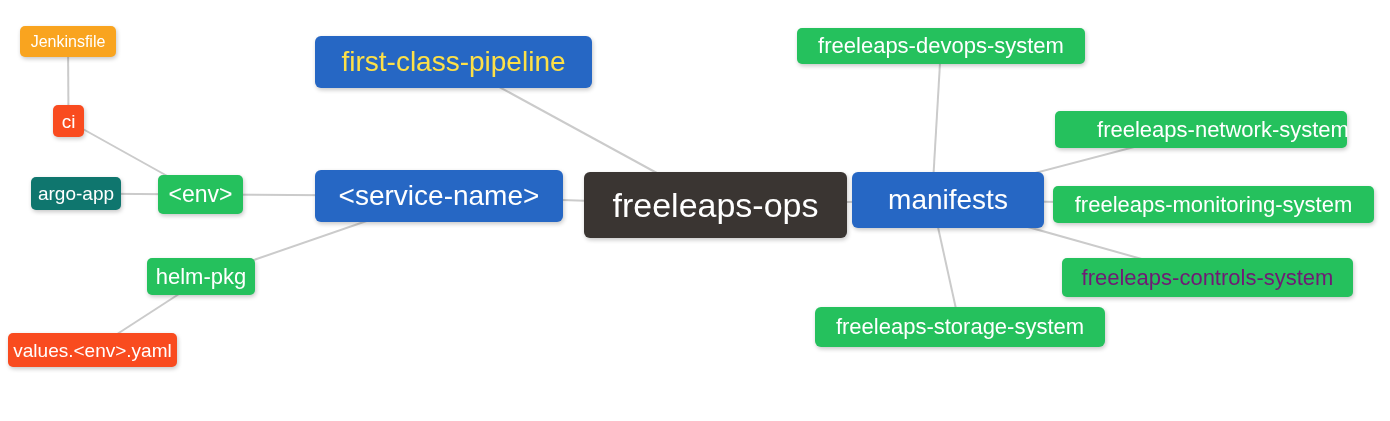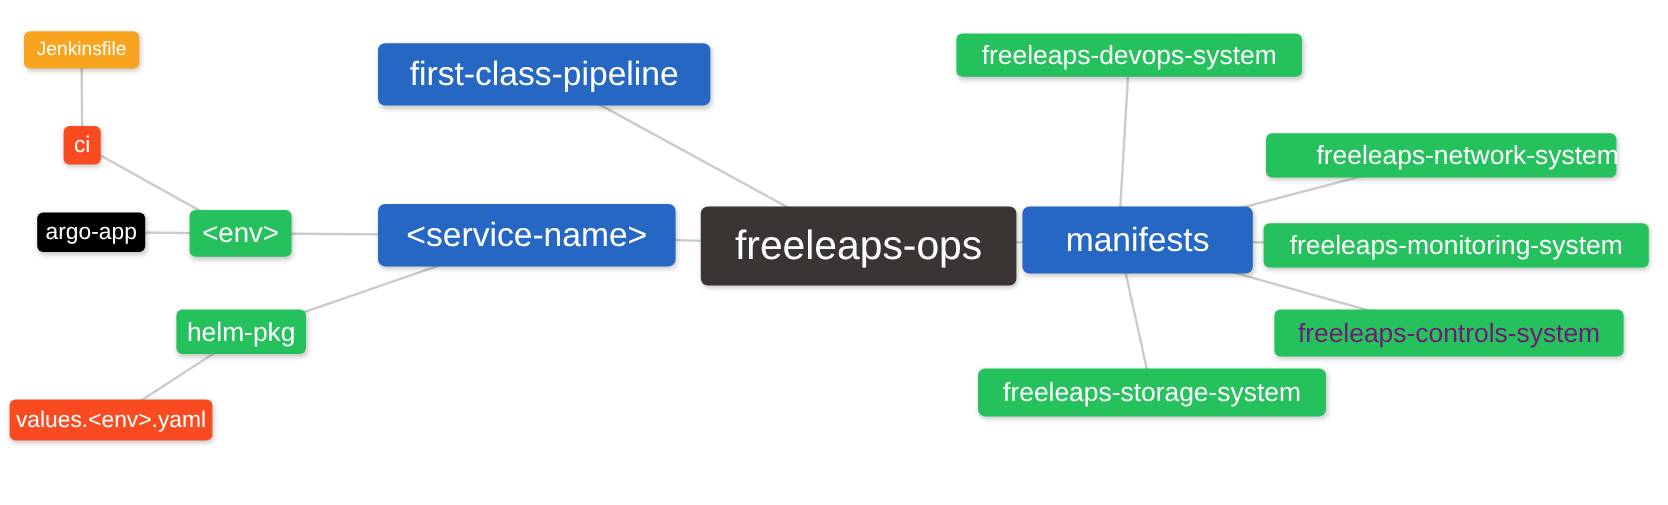--- a/index.html
+++ b/index.html
@@ -62,28 +62,28 @@
       <line x1="68.5" y1="121" x2="68" y2="41.5" stroke="#CBCBCB" stroke-width="2"></line>
       <line x1="206" y1="276.5" x2="92.5" y2="350" stroke="#CBCBCB" stroke-width="2"></line>
       <line x1="932" y1="200" x2="941" y2="46" stroke="#CBCBCB" stroke-width="2"></line>
       <line x1="932" y1="200" x2="1201" y2="129.5" stroke="#CBCBCB" stroke-width="2"></line>
       <line x1="932" y1="200" x2="1213.5" y2="204.5" stroke="#CBCBCB" stroke-width="2"></line>
       <line x1="932" y1="200" x2="1207.5" y2="277.5" stroke="#CBCBCB" stroke-width="2"></line>
       <line x1="932" y1="200" x2="960" y2="327" stroke="#CBCBCB" stroke-width="2"></line>
     </svg>
   <div class="node-layer" id="node-layer">
       <div class="node" style="left: 584px; top: 172px; width: 263px; height: 66px; font-size: 34px; background: rgb(58, 53, 50); color: rgb(255, 255, 255);">freeleaps-ops</div>
-      <div class="node" style="left: 315px; top: 36px; width: 277px; height: 52px; font-size: 28px; background: rgb(38, 103, 196); color: #ffffff;">first-class-pipeline</div>
+      <div class="node" style="left: 315px; top: 36px; width: 277px; height: 52px; font-size: 28px; background: rgb(38, 103, 196); color: #fde047;">first-class-pipeline</div>
       <div class="node" style="left: 315px; top: 170px; width: 248px; height: 52px; font-size: 28px; background: rgb(38, 103, 196); color: rgb(255, 255, 255);">&lt;service-name&gt;</div>
       <div class="node" style="left: 852px; top: 172px; width: 192px; height: 56px; font-size: 28px; background: rgb(38, 103, 196); color: rgb(255, 255, 255);">manifests</div>
       <div class="node small" style="left: 158px; top: 175px; width: 85px; height: 39px; font-size: 23px; background: rgb(37, 193, 93); color: rgb(255, 255, 255);">&lt;env&gt;</div>
       <div class="node small" style="left: 147px; top: 258px; width: 108px; height: 37px; font-size: 22px; background: rgb(37, 193, 93); color: rgb(255, 255, 255);">helm-pkg</div>
       <div class="node small" style="left: 797px; top: 28px; width: 288px; height: 36px; font-size: 22px; background: rgb(37, 193, 93); color: rgb(255, 255, 255);">freeleaps-devops-system</div>
       <div class="node small" style="left: 1055px; top: 111px; width: 292px; height: 37px; font-size: 22px; background: rgb(37, 193, 93); color: rgb(255, 255, 255); padding-left: 44px;">freeleaps-network-system</div>
       <div class="node small" style="left: 1053px; top: 186px; width: 321px; height: 37px; font-size: 22px; background: rgb(37, 193, 93); color: rgb(255, 255, 255);">freeleaps-monitoring-system</div>
       <div class="node small" style="left: 1062px; top: 258px; width: 291px; height: 39px; font-size: 22px; background: rgb(37, 193, 93); color: #701a75;">freeleaps-controls-system</div>
       <div class="node" style="left: 815px; top: 307px; width: 290px; height: 40px; font-size: 22px; background: rgb(37, 193, 93); color: rgb(255, 255, 255);">freeleaps-storage-system</div>
       <div class="node small" style="left: 53px; top: 105px; width: 31px; height: 32px; font-size: 19px; background: rgb(249, 75, 31); color: rgb(255, 255, 255);">ci</div>
-      <div class="node small" style="left: 31px; top: 177px; width: 90px; height: 33px; font-size: 19px; background: #000000; color: rgb(255, 255, 255);">argo-app</div>
+      <div class="node small" style="left: 31px; top: 177px; width: 90px; height: 33px; font-size: 19px; background: #0f766e; color: rgb(255, 255, 255);">argo-app</div>
       <div class="node small" style="left: 8px; top: 333px; width: 169px; height: 34px; font-size: 19px; background: rgb(249, 75, 31); color: rgb(255, 255, 255);">values.&lt;env&gt;.yaml</div>
       <div class="node small" style="left: 20px; top: 26px; width: 96px; height: 31px; font-size: 16px; background: rgb(249, 164, 31); color: rgb(255, 255, 255);">Jenkinsfile</div>
     </div>
 </div>
 
 </body></html>

